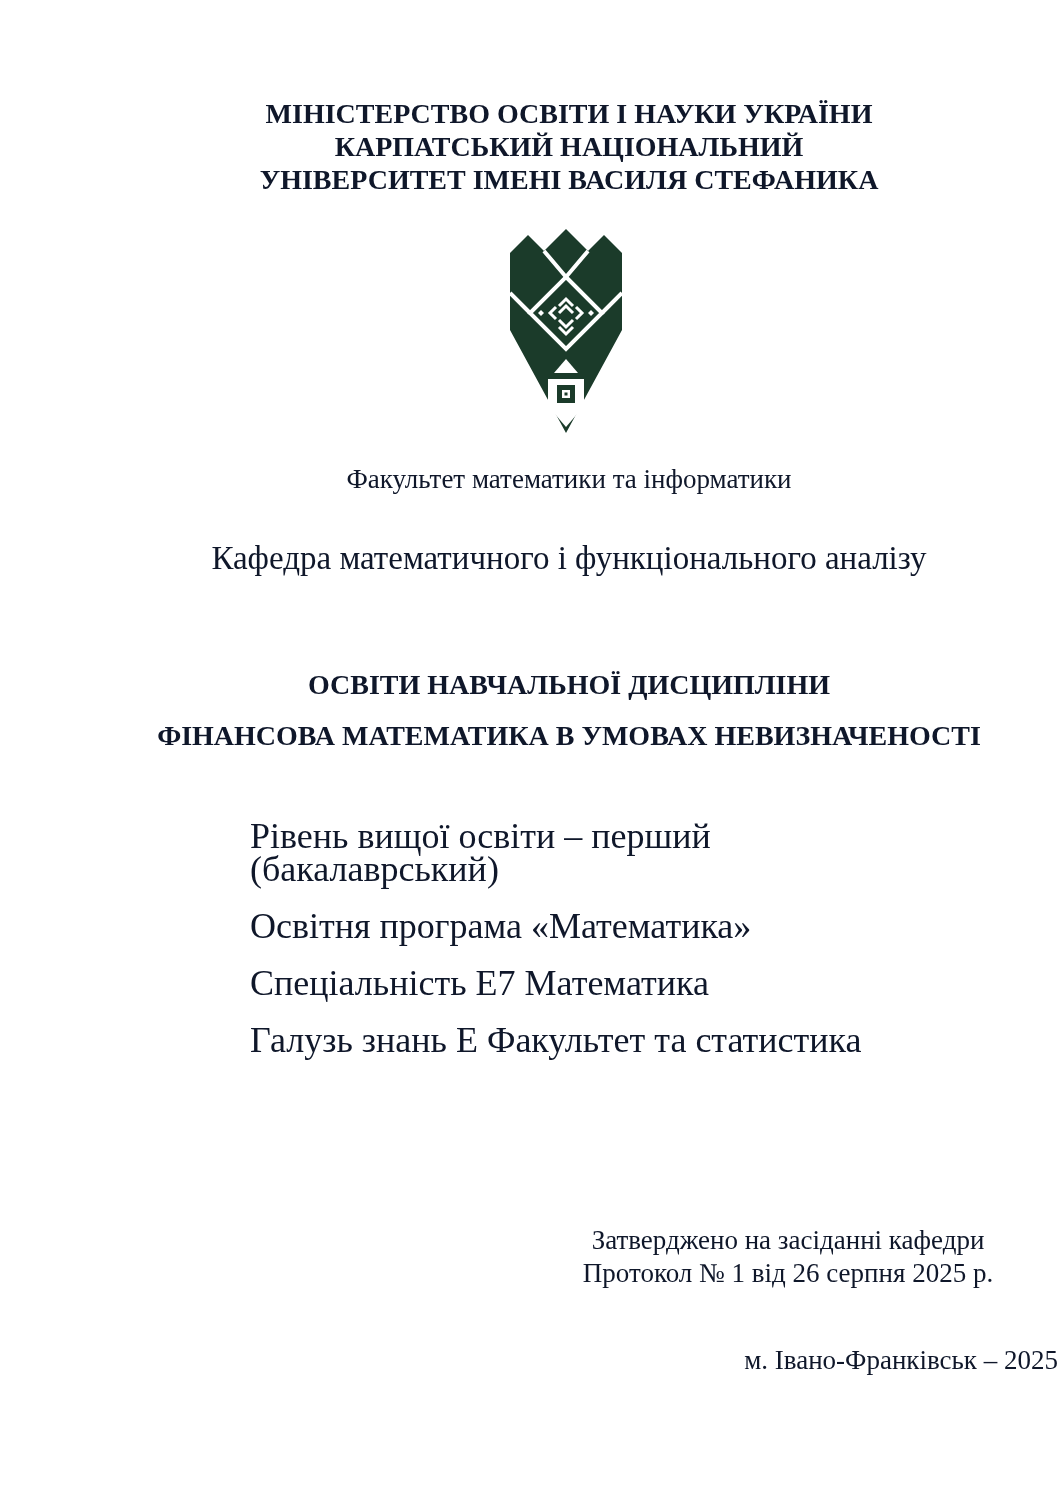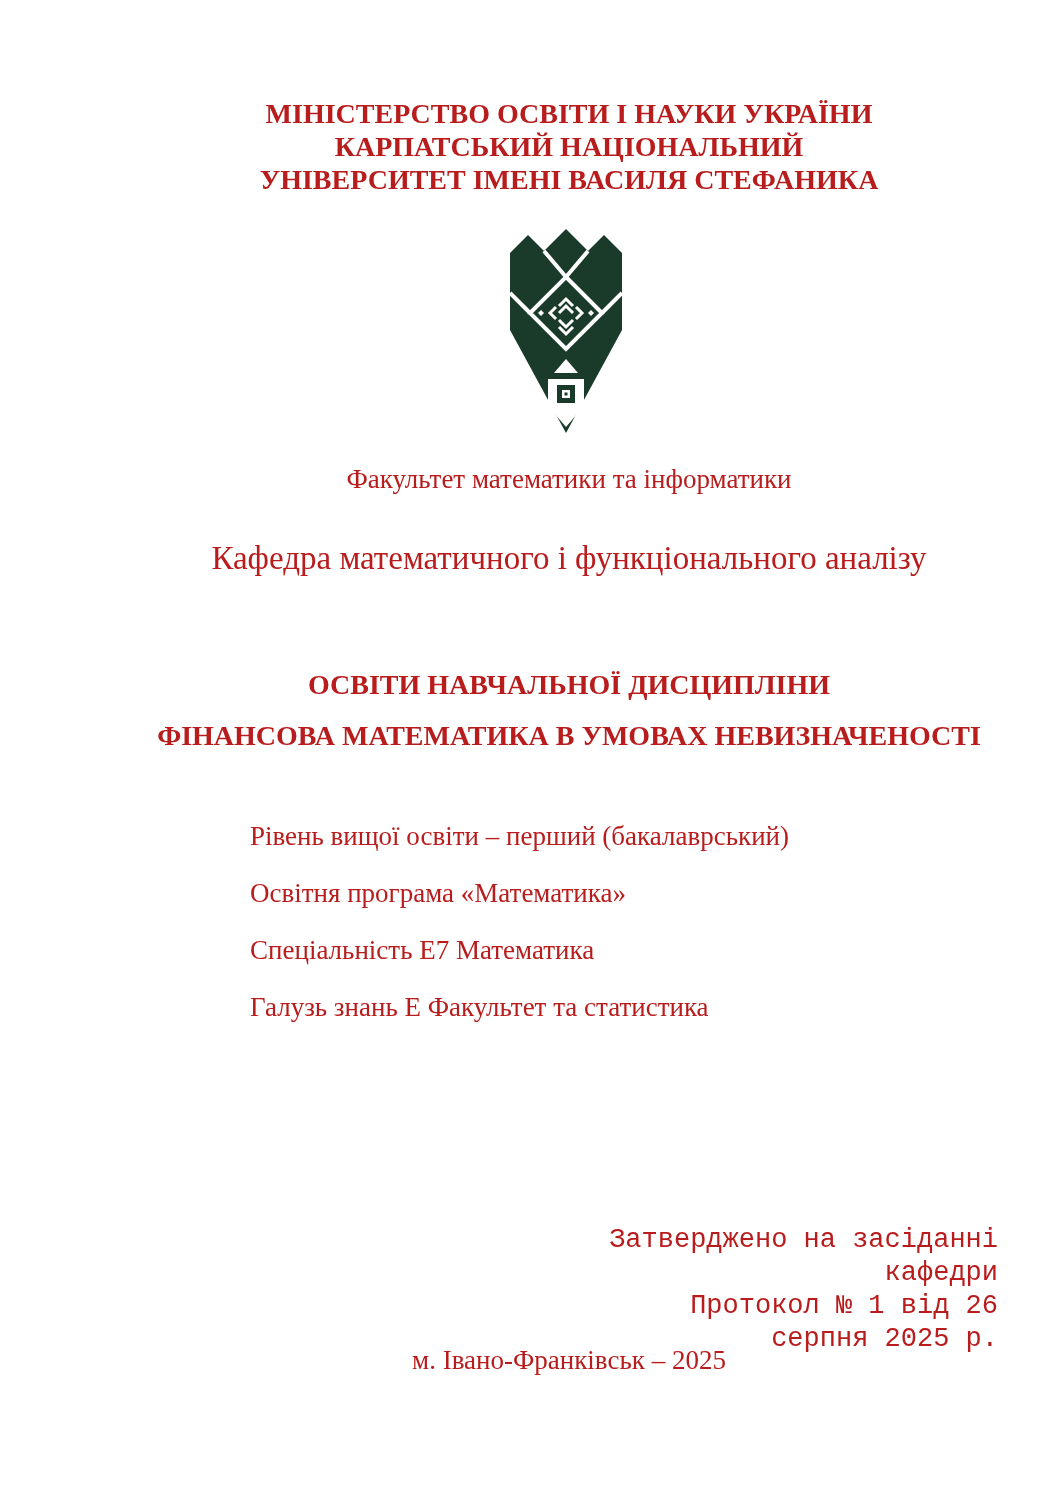--- a/index.html
+++ b/index.html
@@ -7,21 +7,21 @@
     padding: 0;
     background: #ffffff;
   }
   .page {
     position: relative;
     width: 1058px;
     height: 1497px;
     background: #ffffff;
     overflow: hidden;
     font-family: "Liberation Serif", "DejaVu Serif", serif;
-    color: #b91c1c;
+    color: #0f172a;
   }
   .center-block {
     position: absolute;
     left: 80px;
     width: 978px;
     text-align: center;
   }
   .header {
     top: 97px;
     font-weight: bold;
@@ -38,39 +38,39 @@
   .logo svg { display: block; color: var(--emblem, #1b3b2a); }
   .faculty      { top: 463px; font-size: 27px; line-height: 33px; }
   .department   { top: 542px; font-size: 33px; line-height: 33px; }
   .title-line1  { top: 668px; font-weight: bold; font-size: 28px; line-height: 34px; }
   .title-line2  { top: 719px; font-weight: bold; font-size: 28px; line-height: 34px; }
   .details {
     position: absolute;
     left: 250px;
     top: 820px;
     width: 640px;
-    font-size: 27px;
+    font-size: 36px;
     line-height: 33px;
     text-align: left;
   }
   .details p { margin: 0 0 24px 0; }
   .approval {
     position: absolute;
     left: 578px;
     top: 1224px;
     width: 420px;
     font-size: 27px;
     line-height: 33px;
-    text-align: right;
-    font-family: Liberation Mono, monospace;
+    text-align: center;
   }
   .footer {
     top: 1344px;
     font-size: 27px;
     line-height: 33px;
+    text-align: right;
   }
 </style>
 </head>
 <body>
 
 <div class="page">
 
   <div class="center-block header">
     <div>МІНІСТЕРСТВО ОСВІТИ І НАУКИ УКРАЇНИ</div>
     <div>КАРПАТСЬКИЙ НАЦІОНАЛЬНИЙ</div>

